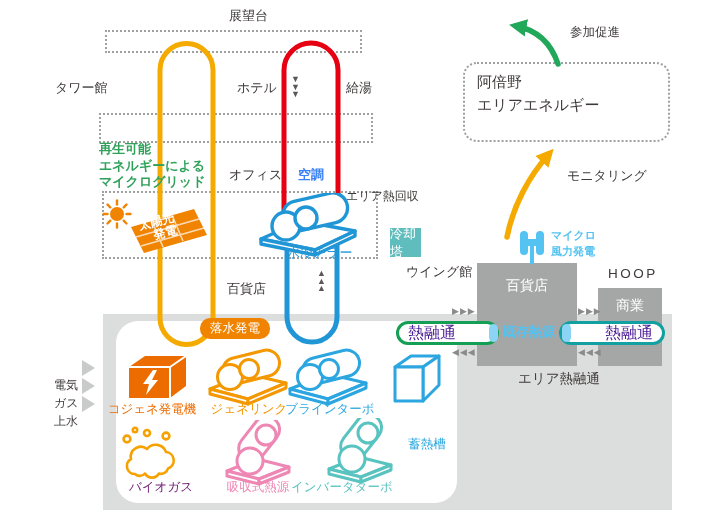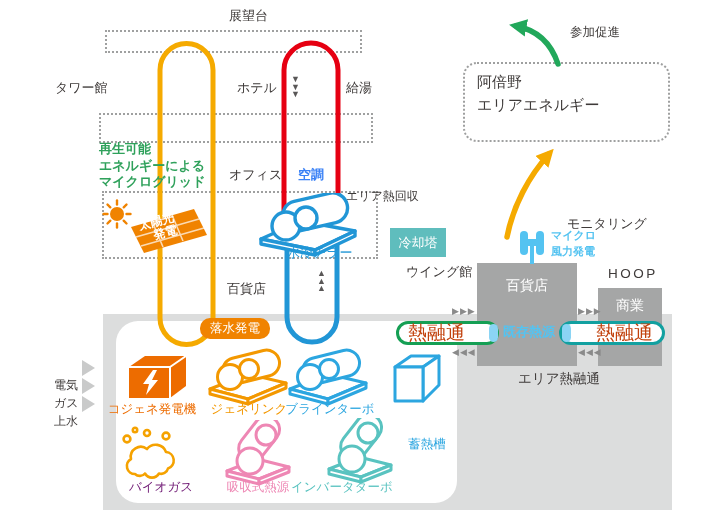--- a/index.html
+++ b/index.html
@@ -11,21 +11,21 @@
   .b{font-weight:bold;}
   .ctr{text-align:center;}
   .white{color:#fff;}
   .dotted{position:absolute;border:2px dotted #9FA0A0;box-sizing:border-box;}
   .bldg{position:absolute;background:#A5A6A6;}
   .graybox{position:absolute;left:103px;top:314px;width:569px;height:196px;background:#DCDDDD;}
   .whitebox{position:absolute;left:116px;top:321px;width:341px;height:182px;background:#fff;border-radius:22px;}
   .badge{position:absolute;color:#fff;display:flex;align-items:center;justify-content:center;
          border-radius:10px;font-size:12.5px;box-sizing:border-box;}
   .pill{position:absolute;height:24px;background:#fff;border-radius:12px;box-sizing:border-box;
-        font-size:19px;color:#c2410c;display:flex;align-items:center;}
+        font-size:16px;color:#4c1d95;display:flex;align-items:center;}
   .cap{position:absolute;width:9px;height:18px;background:#8BD4F4;border-radius:4.5px;}
   .arrowsH{position:absolute;font-size:9px;color:#8A8A8A;letter-spacing:1px;line-height:10px;}
   .arrowsV{position:absolute;display:flex;flex-direction:column;font-size:9px;color:#595757;line-height:7.5px;}
   .chev{position:absolute;width:0;height:0;border-top:8px solid transparent;border-bottom:8px solid transparent;border-left:13px solid #C9CACA;}
   .eqlbl{position:absolute;font-size:12.5px;text-align:center;white-space:nowrap;line-height:1.1;}
   .overlay{position:absolute;left:0;top:0;pointer-events:none;}
   .z1{z-index:1}.z2{z-index:2}.z3{z-index:3}.z4{z-index:4}
   .solarTxt{position:absolute;left:140px;top:215px;transform:rotate(-14deg);color:#fff;
             font-weight:bold;font-size:12px;line-height:13px;z-index:4;}
   .aemsTxt{position:absolute;left:477px;top:70px;font-size:15px;line-height:23px;color:#3E3A39;}
@@ -131,21 +131,21 @@
       <polygon points="57,57 57,62 97,43 97,38"></polygon>
       <rect x="24" y="4" width="66" height="30" rx="15" transform="rotate(-13 57 19)"></rect>
       <circle cx="28" cy="33" r="14"></circle>
       <circle cx="48" cy="25" r="11"></circle>
     </g>
   </svg>
   <div class="lbl z4" style="left:287px;top:245px;color:#2196D6;">水冷チラー</div>
 
   <div class="badge z4" style="left:200px;top:318px;width:70px;height:21px;background:#F08300;">落水発電</div>
 
-  <div class="badge z4" style="left:390px;top:228px;width:56px;height:29px;background:#5FBDBD;border-radius:0;font-size:13px;">冷却塔</div>
+  <div class="badge z4" style="left:390px;top:228px;width:31px;height:29px;background:#5FBDBD;border-radius:0;font-size:13px;">冷却塔</div>
 
   <div class="z4 abs" style="left:551px;top:227px;color:#54C3F1;font-weight:bold;font-size:11px;line-height:16px;white-space:nowrap;">
     <div>マイクロ</div>
     <div>風力発電</div>
   </div>
 
   <div class="lbl z4" style="left:406px;top:264px;">ウイング館</div>
   <div class="lbl z4" style="left:608px;top:266px;font-size:13.5px;letter-spacing:2.5px;">HOOP</div>
   <div class="lbl ctr white z4" style="left:477px;top:277px;width:100px;font-size:14px;">百貨店</div>
   <div class="lbl ctr white z4" style="left:598px;top:297px;width:64px;font-size:14px;">商業</div>
@@ -163,21 +163,21 @@
 
   <div class="lbl z4" style="left:518px;top:371px;font-size:13.5px;">エリア熱融通</div>
 
   <div class="aemsTxt z4">
     <div>阿倍野</div>
     <div>エリアエネルギー</div>
   </div>
   <div class="z4 abs" style="left:566px;top:24px;font-size:12.5px;line-height:17px;white-space:nowrap;">
     <div style="padding-left:4px;">参加促進</div>
   </div>
-  <div class="lbl z4" style="left:567px;top:168px;margin-top:48px;">モニタリング</div>
+  <div class="lbl z4" style="left:567px;top:168px;">モニタリング</div>
 
   <div class="lbl sm z4" style="left:54px;top:362px;">電気</div>
   <div class="lbl sm z4" style="left:54px;top:380px;">ガス</div>
   <div class="lbl sm z4" style="left:54px;top:398px;">上水</div>
   <div class="chev z4" style="left:82px;top:360px;"></div>
   <div class="chev z4" style="left:82px;top:378px;"></div>
   <div class="chev z4" style="left:82px;top:396px;"></div>
 
   <svg class="abs z4" style="left:120px;top:352px;" width="76" height="52" viewBox="0 0 76 52">
     <g stroke-linejoin="round">

